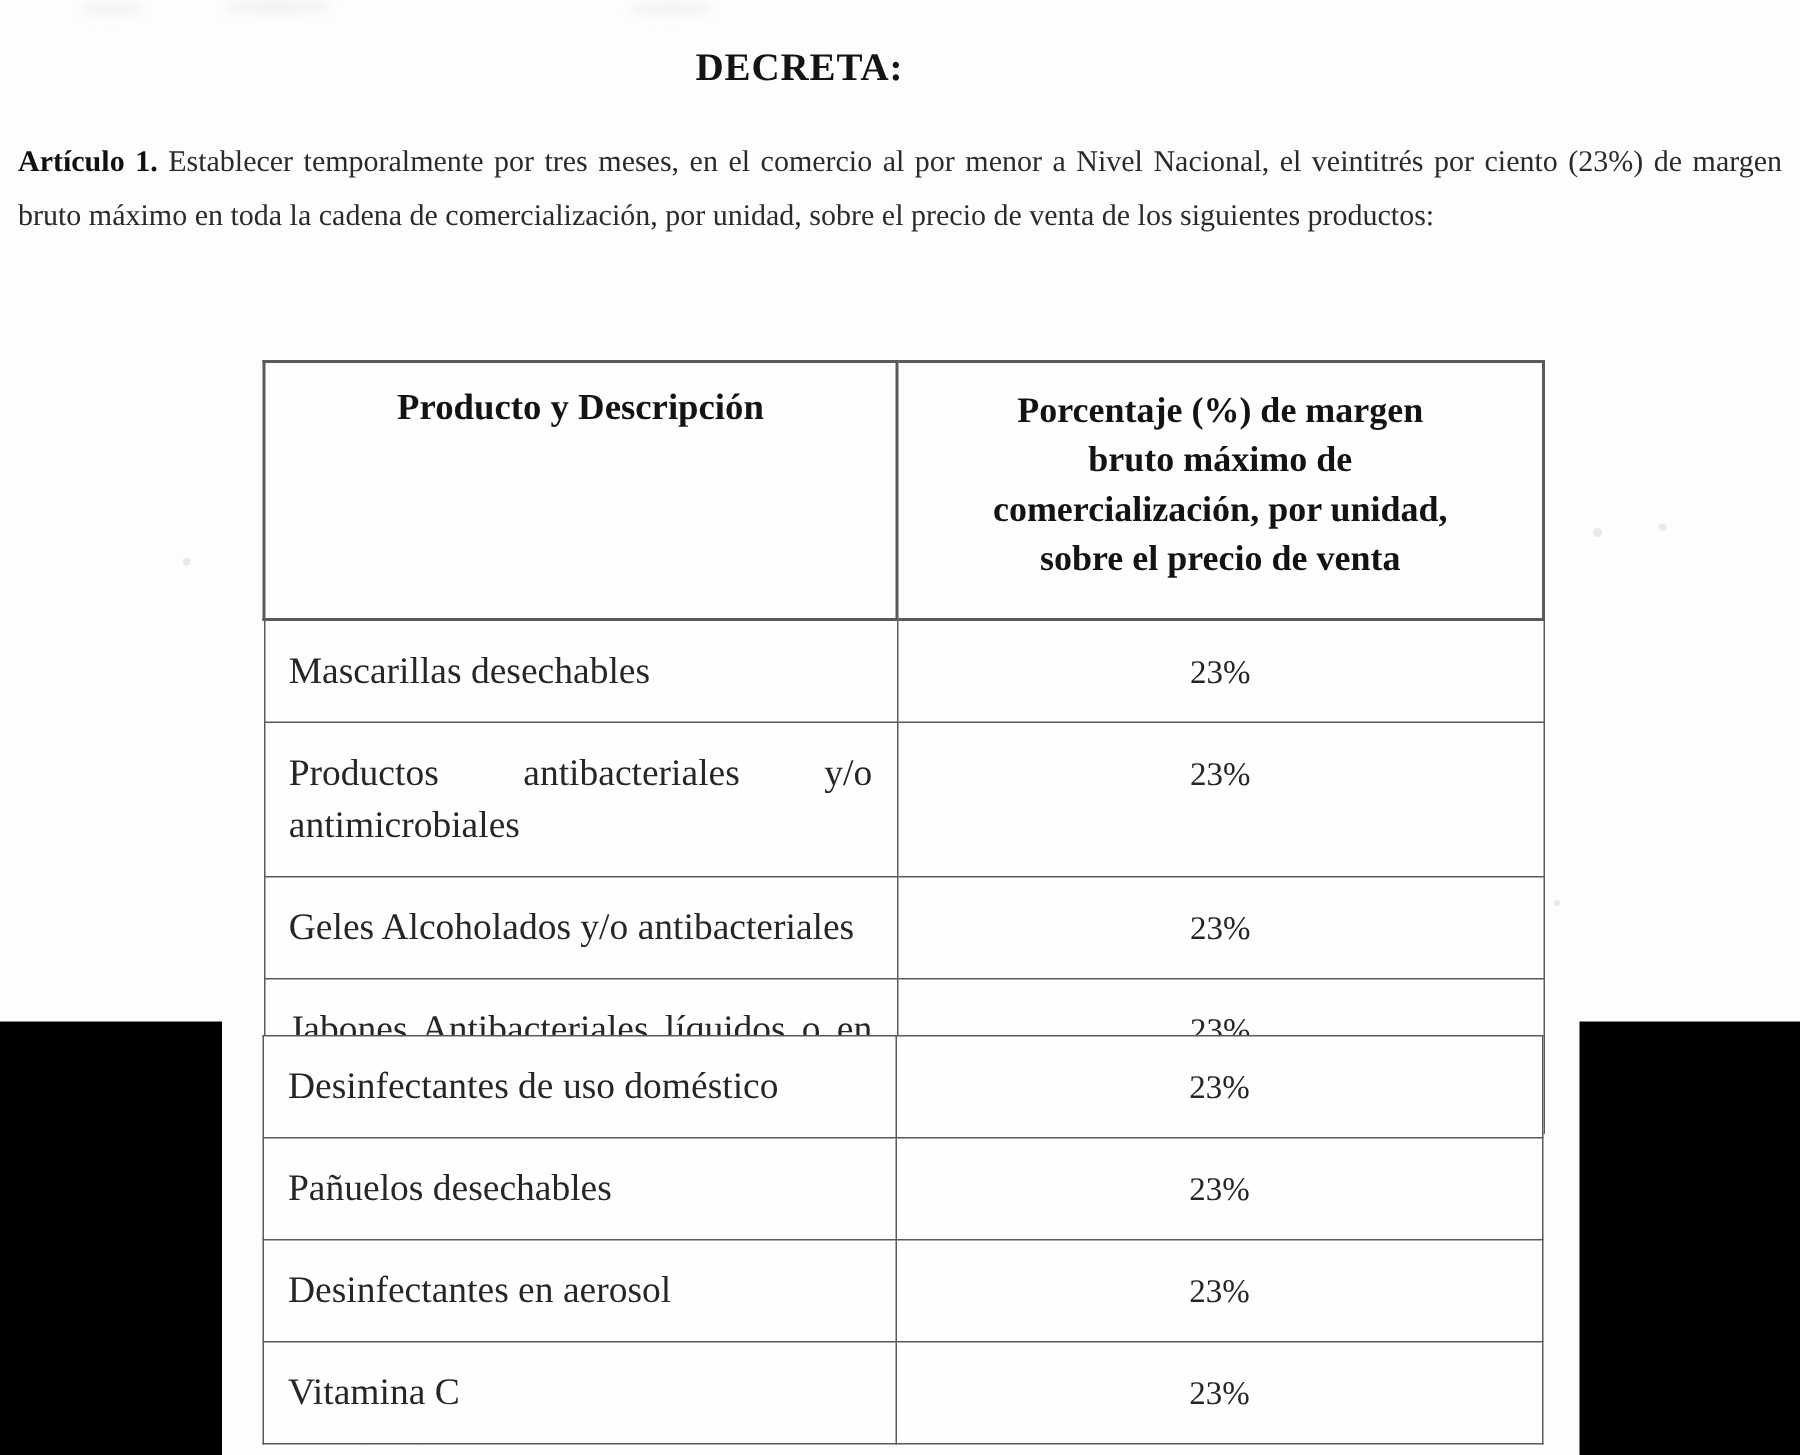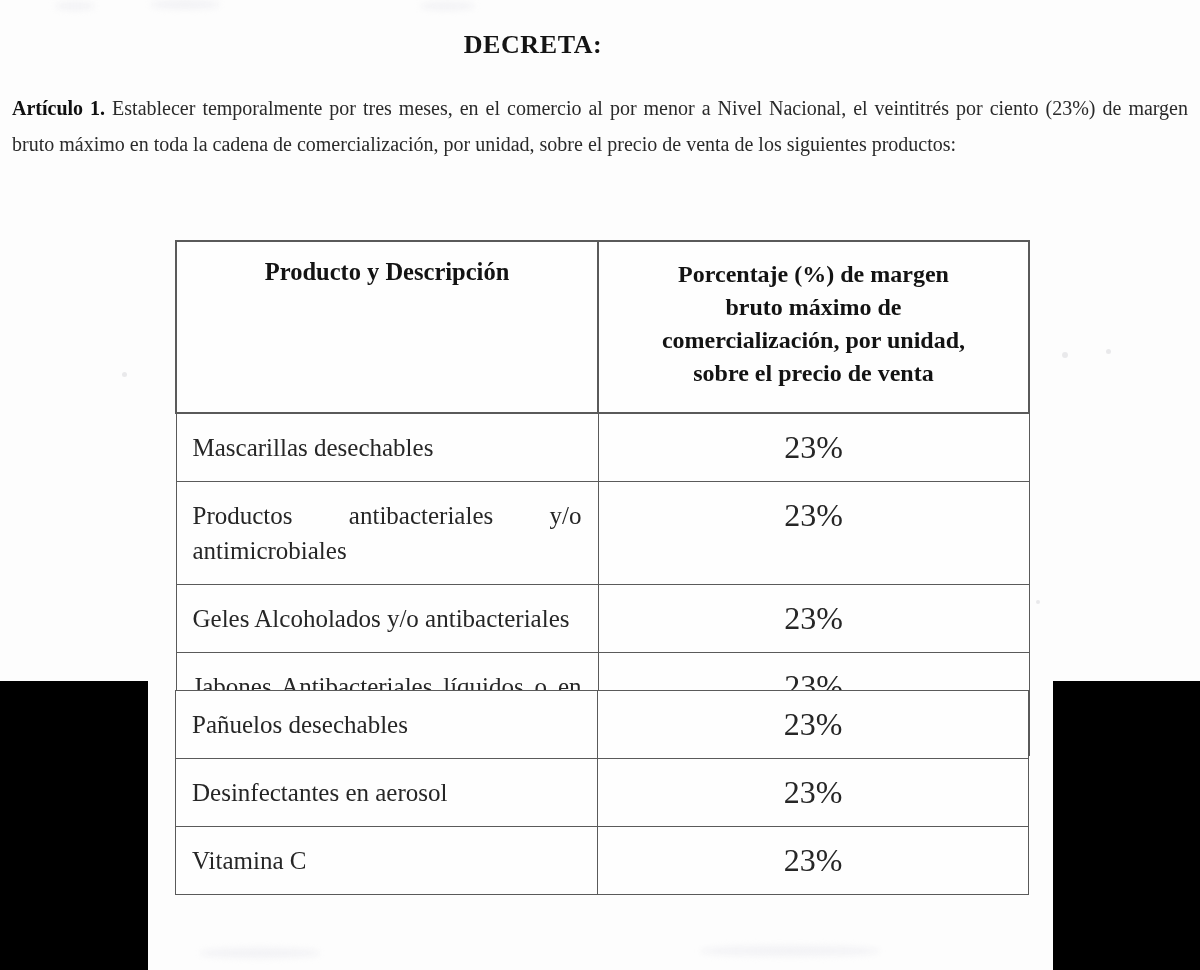--- a/index.html
+++ b/index.html
@@ -132,21 +132,21 @@
     padding: 2px 12px 4px 11px;
     text-align: justify;
     text-align-last: left;
     hyphens: none;
   }
   
   .cell-product.single {
     text-align: left;
   }
   .cell-value {
-    font-size: 32px;
+    font-size: 22px;
     line-height: 35px;
     text-align: center;
     color: #262626;
     padding: 2px 0 4px 0;
     position: relative;
     margin-left: 24px;
   }
   .cell-value .dot-mark {
     position: absolute;
     top: 14px;
@@ -221,20 +221,24 @@
       </tbody>
   </table>
 
   <table class="doc-table" id="table-lower">
     <colgroup>
       <col class="c-product">
       <col class="c-margin">
     </colgroup>
     <tbody>
         <tr>
+          <td class="cell-product">Desinfectantes de uso doméstico</td>
+          <td class="cell-value"><span class="val-inline">23%</span></td>
+        </tr>
+        <tr>
           <td class="cell-product single">Pañuelos desechables</td>
           <td class="cell-value"><span class="val-inline">23%</span></td>
         </tr>
         <tr>
           <td class="cell-product single">Desinfectantes en aerosol</td>
           <td class="cell-value"><span class="val-inline">23%</span></td>
         </tr>
         <tr>
           <td class="cell-product single">Vitamina C</td>
           <td class="cell-value"><span class="val-inline">23%</span></td>

